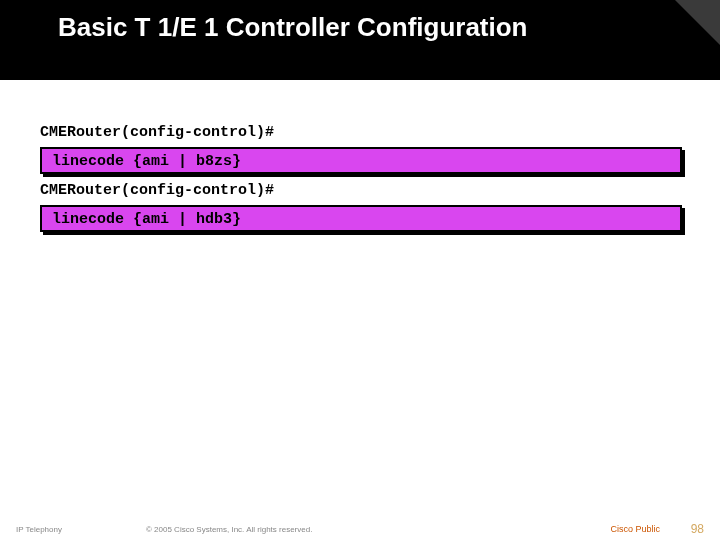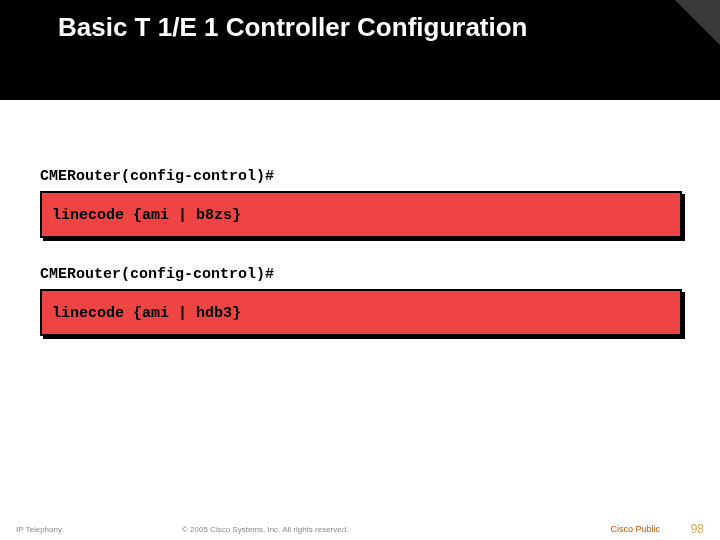--- a/index.html
+++ b/index.html
@@ -12,21 +12,21 @@
       height: 540px;
       background: #ffffff;
       font-family: Arial, Helvetica, sans-serif;
       position: relative;
       overflow: hidden;
     }
     .title-bar {
       background: #000000;
       color: #ffffff;
       padding: 12px 0 12px 58px;
-      height: 100px;
+      height: 80px;
       position: relative;
     }
     .title-bar h1 {
       font-size: 26px;
       font-weight: bold;
     }
     .corner-accent {
       position: absolute;
       top: 0;
       right: 0;
@@ -38,28 +38,28 @@
     }
     .content {
       padding: 40px 0 0 0;
     }
     .prompt {
       font-family: "Courier New", Courier, monospace;
       font-size: 15px;
       font-weight: bold;
       margin-left: 40px;
       margin-bottom: 6px;
-      margin-top: 28px;
+      margin-top: 4px;
     }
     .command-box {
-      background: #ef4444;
+      background: #d946ef;
       border: 2px solid #000000;
       box-shadow: 3px 3px 0 #000000;
       margin: 0 38px 8px 40px;
-      padding: 12px 10px;
+      padding: 2px 10px;
     }
     .command-box code {
       font-family: "Courier New", Courier, monospace;
       font-size: 15px;
       font-weight: bold;
     }
     .bullet {
       font-size: 20px;
       font-weight: bold;
       margin: 14px 0 16px 32px;
@@ -70,21 +70,20 @@
     .footer {
       position: absolute;
       bottom: 0;
       left: 0;
       right: 0;
       height: 22px;
       display: flex;
       align-items: center;
       font-size: 8px;
       color: #666666;
-      gap: 36px;
     }
     .footer-left {
       margin-left: 16px;
       color: #888888;
     }
     .footer-center {
       margin-left: 84px;
       color: #888888;
     }
     .footer-right {

